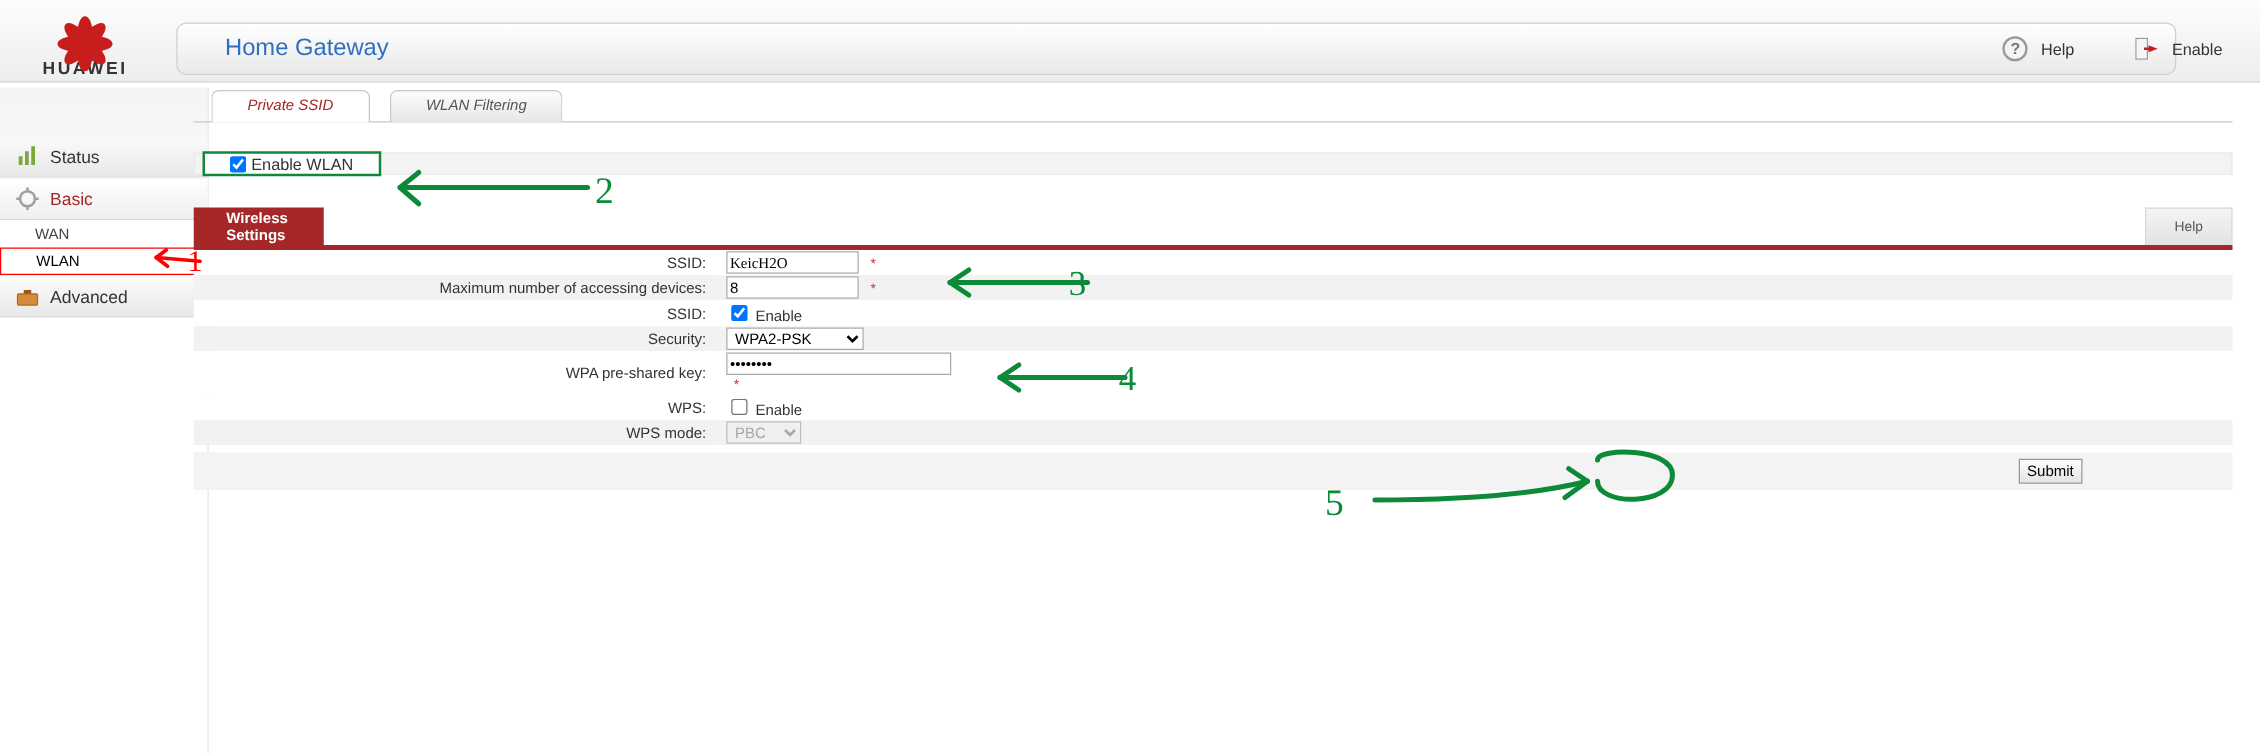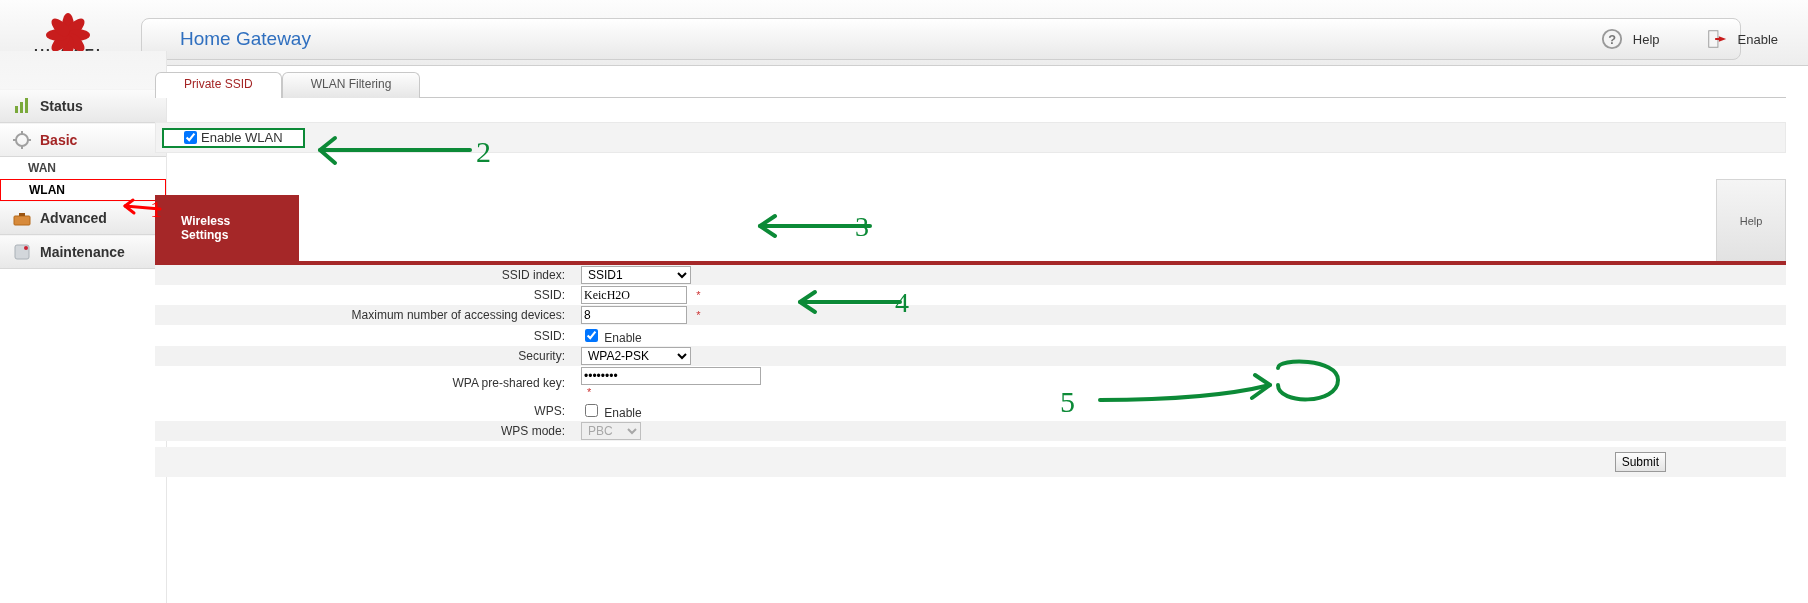--- a/index.html
+++ b/index.html
@@ -36,24 +36,23 @@
   .header-links { position:absolute; right:30px; top:28px; display:flex; gap:46px; align-items:center; }
   .hlink { display:flex; align-items:center; gap:10px; cursor:pointer; color:#333; }
   .hlink .icon { width:22px; height:22px; display:inline-block; }
   .help-icon svg circle{stroke:#999; stroke-width:2; fill:#f4f4f4;}
   .help-icon svg text{font:bold 14px Arial; fill:#777;}
   .logout-icon svg rect.door{fill:#f6f6f6; stroke:#999;}
   .logout-icon svg polygon.arrow{fill:#c81d1d;}
 
   
   .sidebar {
-    position:absolute; left:0; top:51px; width:167px; bottom:0;
+    position:absolute; left:0; top:70px; width:167px; bottom:0;
     background:linear-gradient(#f4f4f4,#ffffff 140px);
     border-right:1px solid #e6e6e6;
-    font-weight:bold;
   }
   .sidebar .top-pad{height:38px;}
   .sidebar .item {
     display:flex; align-items:center; gap:8px; height:34px; padding-left:12px;
     cursor:pointer; font-size:14px; color:#333;
     background:linear-gradient(#fbfbfb,#e8e8e8);
     border-top:1px solid #f4f4f4; border-bottom:1px solid #d8d8d8;
   }
   .sidebar .item.active { color:#a42525; background:linear-gradient(#ffffff,#efefef);}
   .sidebar .item .sicon{ width:20px; height:20px; flex-shrink:0;}
@@ -63,46 +62,46 @@
   }
   .sidebar .subitem.active { border:1.5px solid #f00; color:#000;}
   .sidebar .status-icon svg path{fill:#7aa93b;}
   .sidebar .basic-icon svg circle{fill:none;stroke:#a0a0a0;stroke-width:2;} .sidebar .basic-icon svg path{fill:#a0a0a0;}
   .sidebar .adv-icon svg rect{fill:#d78a3b;stroke:#b56919;} .sidebar .adv-icon svg path{fill:#9a5512;}
   .sidebar .maint-icon svg rect{fill:#d3d7db;stroke:#aab1b7;} .sidebar .maint-icon svg circle{fill:#c23;}
 
   
   .main { position:absolute; left:141px; right:0; top:66px; bottom:0; padding:6px 16px 0 8px; }
   .breadcrumb { font-size:12px; color:#613e1f; margin:2px 0 4px 6px; }
-  .tabs { height:26px; display:flex; gap:0; margin-left:6px;}
+  .tabs { height:26px; display:flex; gap:16px; margin-left:20px;font-style:italic;}
   .tab {
     border:1px solid #c8c8c8; border-bottom:none; border-radius:6px 6px 0 0;
     background:linear-gradient(#fdfdfd,#e6e6e6); padding:4px 28px; font-size:12px;
     color:#555; cursor:pointer;
   }
   .tab.active { background:#fff; color:#a42525; position:relative; z-index:2;}
   .tab-strip-line{ border-bottom:1px solid #c8c8c8; margin-top:-1px; margin-left:6px; margin-right:6px;}
 
   .enable-row {
-    margin:24px 6px 26px 6px; background:#f3f3f3; height:31px; display:flex; align-items:center;
+    margin:24px 6px 26px 6px; background:#f3f3f3; height:18px; display:flex; align-items:center;
     border:1px solid #e9e9e9;
   }
   .enable-box {
     border:2px solid #0c8a37; padding:3px 20px; margin-left:6px; display:flex; align-items:center; gap:4px;
     background:#fff; height:20px;
   }
   .enable-box input{margin:0;}
 
   .panel { margin:0 6px; }
   .panel-header {
     display:flex; justify-content:space-between; align-items:stretch;
   }
   .ph-left {
     background:#a52728; color:#fff; font-size:12px; font-weight:bold;
-    padding:19px 26px; width:144px;margin-top:16px;
+    padding:1px 26px; width:104px;
   }
   .ph-right {
     width:70px; font-size:11px; color:#555; background:linear-gradient(#f5f5f5,#e2e2e2);
     display:flex;align-items:center;justify-content:center; border:1px solid #d5d5d5; border-bottom:none; cursor:pointer;
   }
   .panel-bar { height:4px; background:#a52728; }
   .form-table { width:100%; border-collapse:collapse;}
   .form-table tr { height:20px;}
   .form-table tr.alt td { background:#f2f2f2;}
   .form-table tr.wht td { background:#ffffff;}
@@ -194,29 +193,20 @@
   </div>
   <div class="item">
     <span class="sicon adv-icon">
       <svg viewBox="0 0 20 20" width="20" height="20">
           <rect x="2" y="8" width="16" height="9" rx="1"></rect>
           <path d="M7 8V5h6v3"></path>
         </svg>
     </span>
     <span>Advanced</span>
   </div>
-  <div class="item">
-    <span class="sicon maint-icon">
-      <svg viewBox="0 0 20 20" width="20" height="20">
-          <rect x="3" y="3" width="14" height="14" rx="2"></rect>
-          <circle cx="14" cy="6" r="2"></circle>
-        </svg>
-    </span>
-    <span>Maintenance</span>
-  </div>
 </div>
 
 <div class="main">
   <div class="tabs">
     <div class="tab active">
       <span>Private SSID</span>
     </div>
     <div class="tab">
       <span>WLAN Filtering</span>
     </div>
@@ -234,28 +224,20 @@
     <div class="panel-header">
       <div class="ph-left">Wireless Settings</div>
       <div style="flex:1"></div>
       <div class="ph-right">
         <span>Help</span>
       </div>
     </div>
     <div class="panel-bar"></div>
     <table class="form-table">
       <tbody>
-          <tr class="alt">
-        <td class="lab">SSID index:</td>
-        <td class="ctl">
-          <select style="width:110px">
-            <option>SSID1</option>
-          </select>
-        </td>
-      </tr>
       <tr class="wht">
         <td class="lab">SSID:</td>
         <td class="ctl">
           <input type="text" style="width: 106px; font-family: Liberation Serif, serif;" value="KeicH2O">
           <span class="req">*</span>
         </td>
       </tr>
       <tr class="alt">
         <td class="lab">Maximum number of accessing devices:</td>
         <td class="ctl">

